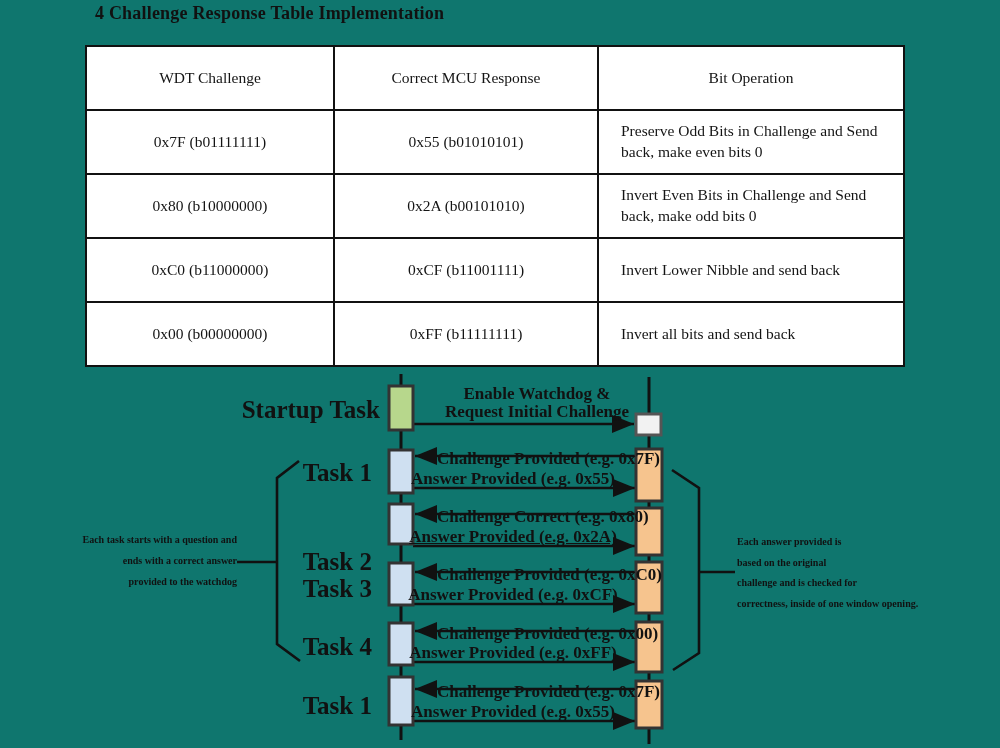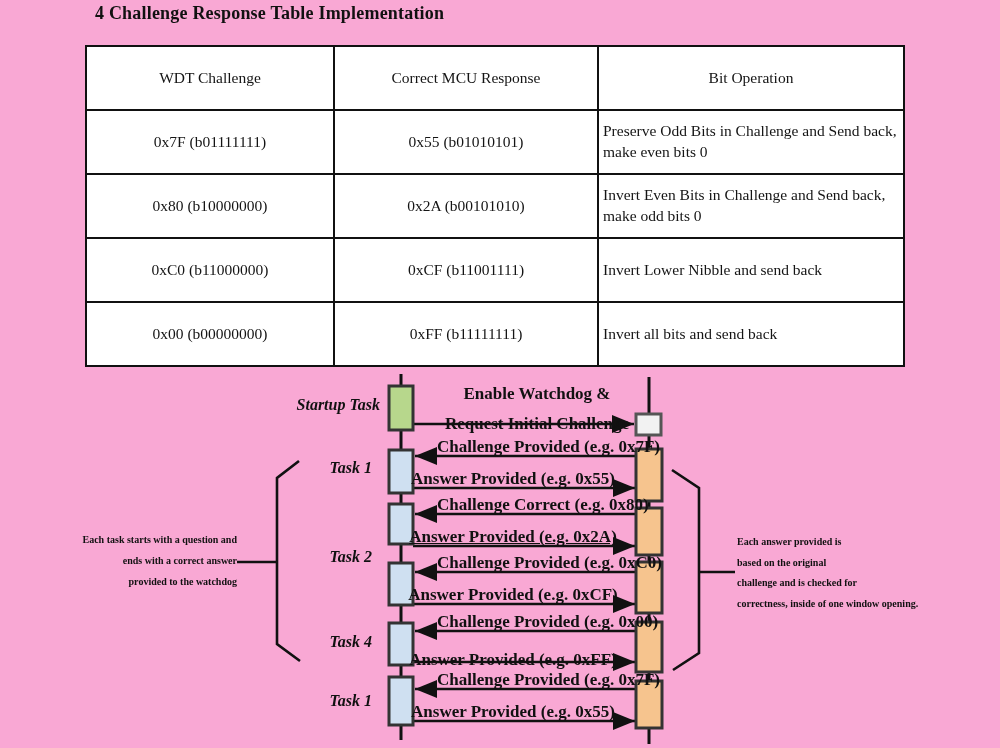--- a/index.html
+++ b/index.html
@@ -1,33 +1,33 @@
 <!DOCTYPE html>
 <html><head>
 <meta charset="utf-8">
 <style>
   html,body{margin:0;padding:0;background:#fff;}
-  #page{position:relative;width:1000px;height:748px;background:#f9a8d4;
+  #page{position:relative;width:1000px;height:748px;background:#0f766e;
         font-family:"Liberation Serif","DejaVu Serif",serif;color:#111;overflow:hidden;}
 
   .title{position:absolute;left:95px;top:3px;font-size:18px;font-weight:bold;letter-spacing:0.2px;}
 
   table.crt{position:absolute;left:85px;top:45px;border-collapse:collapse;table-layout:fixed;
             font-size:15.5px;color:#141414;}
   table.crt th, table.crt td{border:2.5px solid #111;background:#fff;font-weight:normal;}
   table.crt th{height:60px;vertical-align:middle;}
   table.crt td{height:58px;text-align:center;vertical-align:middle;}
-  table.crt td.op{text-align:left;padding:2px 4px 2px 4px;line-height:1.35;}
+  table.crt td.op{text-align:left;padding:2px 4px 2px 22px;line-height:1.35;}
   .c1{width:248px;} .c2{width:264px;} .c3{width:306px;}
 
   .lbl{position:absolute;font-weight:bold;white-space:nowrap;}
-  .tasklbl{font-size:16px;width:200px;text-align:right;font-style:italic;}
+  .tasklbl{font-size:25px;width:200px;text-align:right;}
   .msg{font-size:17px;width:210px;}
   .msg.center{text-align:center;}
-  .msg.right{text-align:center;}
+  .msg.right{text-align:center;margin-top:12px;}
   .note{position:absolute;font-weight:bold;font-size:10px;white-space:pre-line;}
   .note.left{width:232px;left:5px;text-align:right;line-height:21px;}
   .note.right{width:270px;left:737px;text-align:left;line-height:20.5px;}
 
   svg.diagram{position:absolute;left:0;top:0;width:1000px;height:748px;pointer-events:none;}
 </style>
 </head>
 <body>
 
 <div id="page">
@@ -112,34 +112,35 @@
     <path d="M299,461 L277,478 L277,644 L300,661" fill="none" stroke="#111" stroke-width="2.6"></path>
     <line x1="237" y1="562" x2="277" y2="562" stroke="#111" stroke-width="2.6"></line>
 
     <path d="M672,470 L699,488 L699,653 L673,670" fill="none" stroke="#111" stroke-width="2.6"></path>
     <line x1="699" y1="572" x2="735" y2="572" stroke="#111" stroke-width="2.6"></line>
   </svg>
 
   <div class="lbl tasklbl" style="left:180px;top:396px;">Startup Task</div>
   <div class="lbl tasklbl" style="left:172px;top:459px;">Task 1</div>
   <div class="lbl tasklbl" style="left:172px;top:548px;">Task 2</div>
+  <div class="lbl tasklbl" style="left:172px;top:575px;">Task 3</div>
   <div class="lbl tasklbl" style="left:172px;top:633px;text-align:right;">Task 4</div>
   <div class="lbl tasklbl" style="left:172px;top:692px;">Task 1</div>
 
   <div class="lbl msg center" style="left:432px;top:384px;">Enable Watchdog &amp;</div>
-  <div class="lbl msg center" style="left:432px;top:402px;margin-top:12px;">Request Initial Challenge</div>
+  <div class="lbl msg center" style="left:432px;top:402px;">Request Initial Challenge</div>
 
   <div class="lbl msg right" style="left:437px;top:437px;">Challenge Provided (e.g. 0x7F)</div>
   <div class="lbl msg center" style="left:408px;top:469px;">Answer Provided (e.g. 0x55)</div>
   <div class="lbl msg right" style="left:437px;top:495px;">Challenge Correct (e.g. 0x80)</div>
   <div class="lbl msg center" style="left:408px;top:527px;text-decoration:underline;">Answer Provided (e.g. 0x2A)</div>
   <div class="lbl msg right" style="left:437px;top:553px;">Challenge Provided (e.g. 0xC0)</div>
   <div class="lbl msg center" style="left:408px;top:585px;">Answer Provided (e.g. 0xCF)</div>
   <div class="lbl msg right" style="left:437px;top:612px;">Challenge Provided (e.g. 0x00)</div>
-  <div class="lbl msg center" style="left:408px;top:643px;margin-top:7px;">Answer Provided (e.g. 0xFF)</div>
+  <div class="lbl msg center" style="left:408px;top:643px;">Answer Provided (e.g. 0xFF)</div>
   <div class="lbl msg right" style="left:437px;top:670px;">Challenge Provided (e.g. 0x7F)</div>
   <div class="lbl msg center" style="left:408px;top:702px;">Answer Provided (e.g. 0x55)</div>
 
   <div class="note left" style="top:529px;">Each task starts with a question and
 ends  with a correct answer
 provided to the watchdog</div>
   <div class="note right" style="top:532px;">Each answer  provided is
 based on the original
 challenge and is checked for
 correctness, inside of one window opening.</div>

